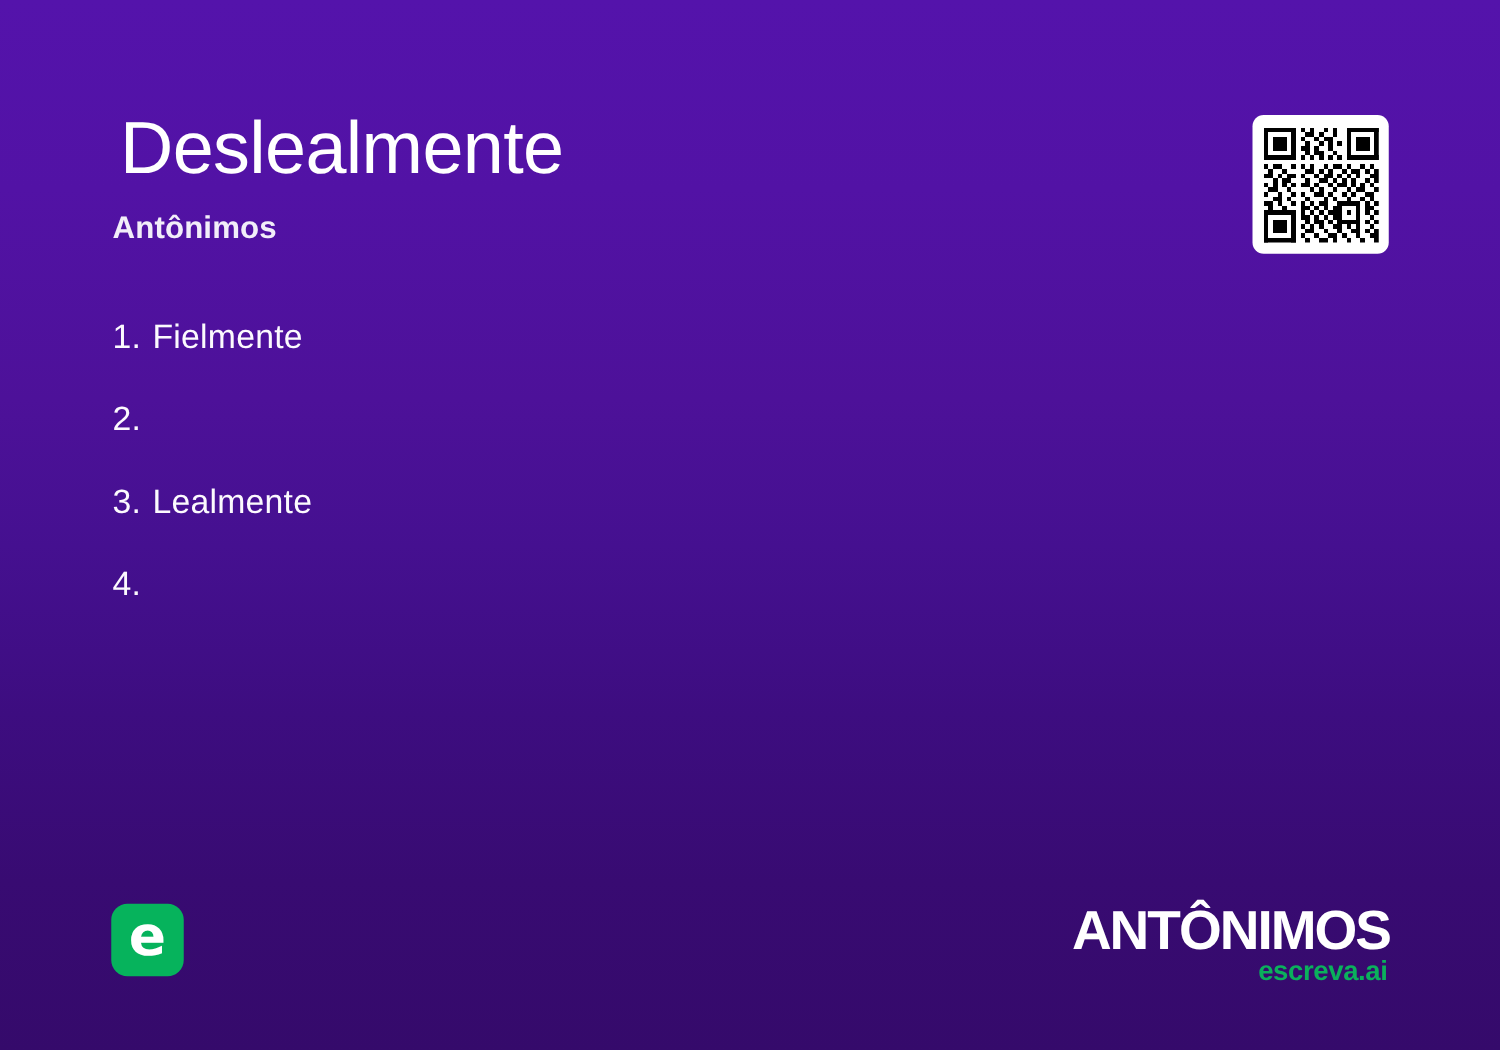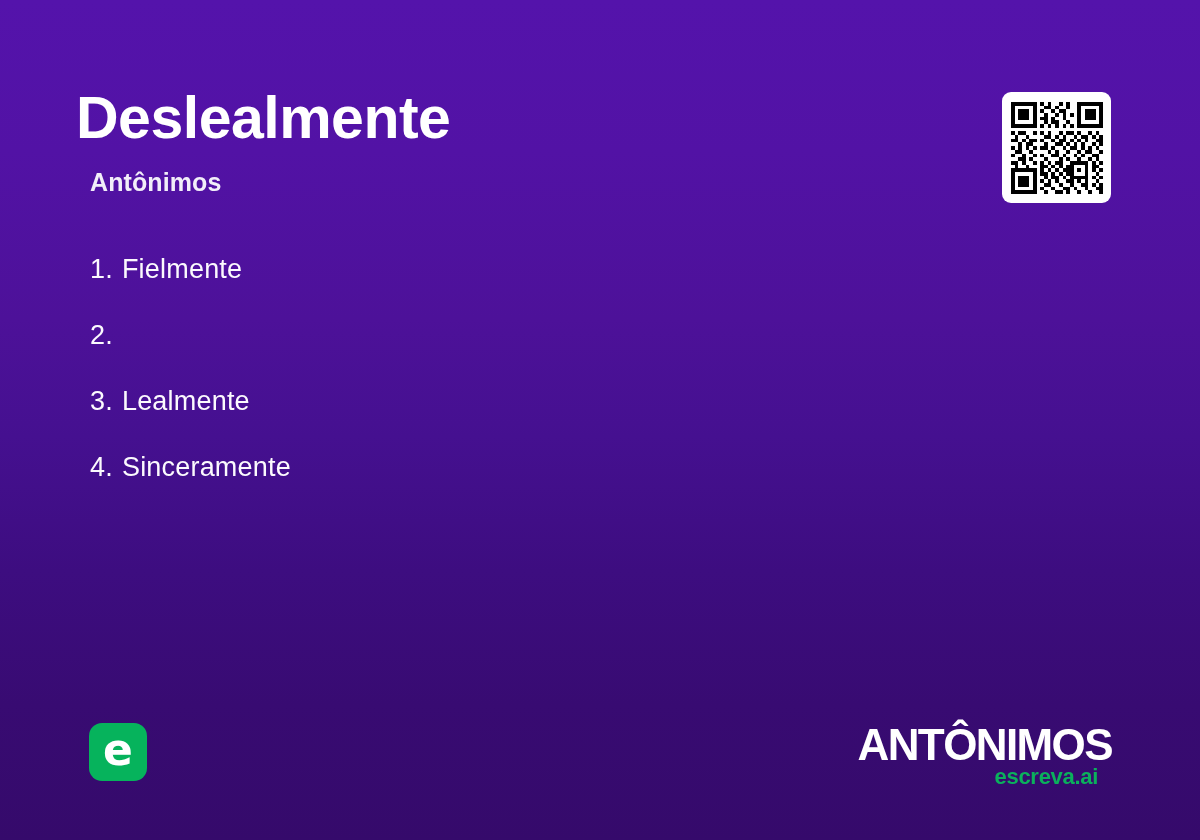--- a/index.html
+++ b/index.html
@@ -27,25 +27,25 @@
                 #451090 52%,
                 #3D0D80 68%,
                 #380B72 84%,
                 #350A6B 100%);
     overflow: hidden;
   }
 
   
   #title {
     position: absolute;
-    left: 76px;
+    left: 96px;
     top: 88px;
     font-size: 59px;
     line-height: 1.02;
-    font-weight: 700;
+    font-weight: 400;
     letter-spacing: -0.5px;
     color: #FFFFFF;
     white-space: nowrap;
   }
 
   #subtitle {
     position: absolute;
     left: 90px;
     top: 168px;
     font-size: 25px;
@@ -142,21 +142,21 @@
   }
 
   #wordmark .mark-sub {
     display: block;
     font-size: 22px;
     font-weight: 700;
     letter-spacing: -0.3px;
     color: #0BB05C;
     line-height: 1;
     margin-top: 1px;
-    margin-right: 14px;
+    margin-right: 2px;
     white-space: nowrap;
   }
 </style>
 </head>
 <body>
 
 <div id="card">
 
   <div id="title">Deslealmente</div>
 
@@ -169,21 +169,20 @@
     </li>
     <li>
       <span class="item-num">2.</span>
     </li>
     <li>
       <span class="item-num">3.</span>
       <span class="item-text">Lealmente</span>
     </li>
     <li>
       <span class="item-num">4.</span>
-      <span class="item-text">Sinceramente</span>
     </li>
   </ul>
 
   <div id="qr-panel">
     <svg viewBox="0 0 25 25" aria-hidden="true">
       <rect x="0" y="0" width="25" height="25" fill="#ffffff"></rect>
       <g fill="#000000">
 
         <rect x="0" y="0" width="7" height="1"></rect>
           <rect x="0" y="6" width="7" height="1"></rect>

